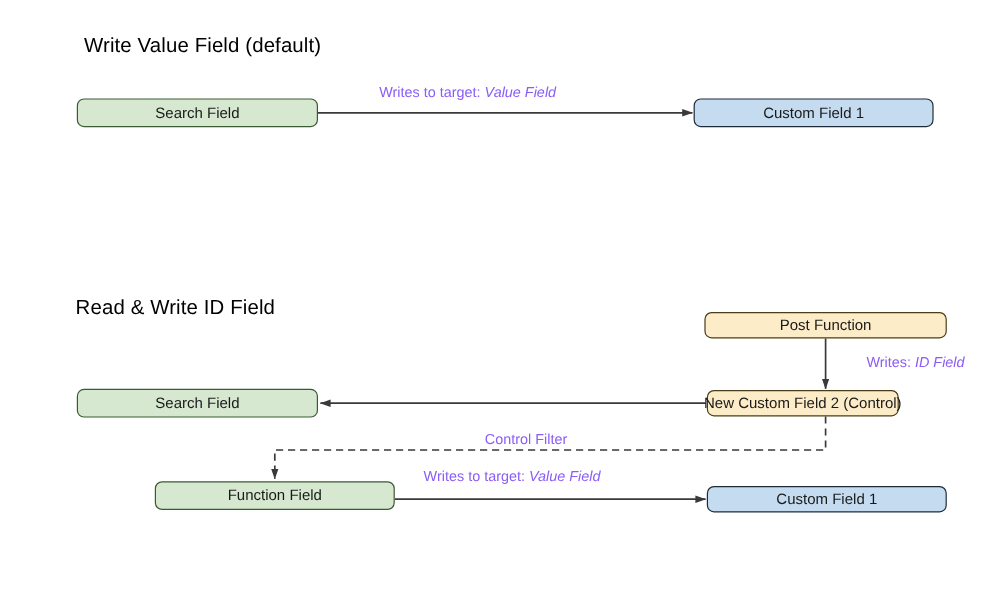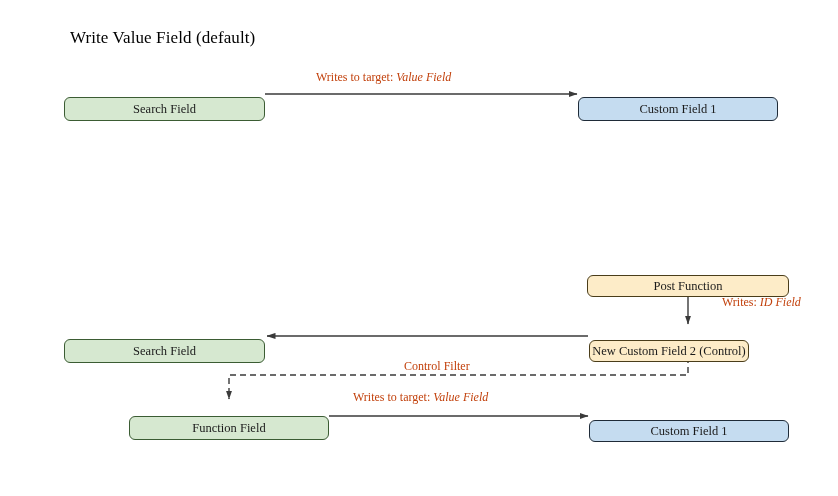--- a/index.html
+++ b/index.html
@@ -10,21 +10,20 @@
   body {
     font-family: "Liberation Sans", sans-serif;
     -webkit-font-smoothing: antialiased;
   }
   #canvas {
     position: relative;
     width: 838px;
     height: 496px;
     background: #ffffff;
     overflow: hidden;
-    font-family: Liberation Serif, serif;
   }
   .section-title {
     position: absolute;
     font-size: 17px;
     color: #000000;
     letter-spacing: 0.1px;
     white-space: nowrap;
   }
   #title-1 { left: 70px; top: 28px; }
   #title-2 { left: 63px; top: 247px; }
@@ -33,41 +32,40 @@
     position: absolute;
     box-sizing: border-box;
     border: 1.3px solid #2b2b2b;
     border-radius: 6px;
     display: flex;
     align-items: center;
     justify-content: center;
     font-size: 12.5px;
     color: #1a1a1a;
     white-space: nowrap;
-    margin-top: 15px;
   }
   .node.green { background: #d6e8d0; border-color: #3b5c33; }
   .node.blue  { background: #c5dcf0; border-color: #1f2b38; }
   .node.tan   { background: #fdecc8; border-color: #4a3d1a; }
 
   
   #node-search-1   { left: 64px;  top: 82px;  width: 201px; height: 24px; }
   #node-custom-1   { left: 578px; top: 82px;  width: 200px; height: 24px; }
 
   
   #node-post-fn    { left: 587px; top: 260px; width: 202px; height: 22px; }
   #node-newcf2     { left: 589px; top: 325px; width: 160px; height: 22px; }
   #node-search-2   { left: 64px;  top: 324px; width: 201px; height: 24px; }
   #node-dependant  { left: 129px; top: 401px; width: 200px; height: 24px; }
   #node-custom-2   { left: 589px; top: 405px; width: 200px; height: 22px; }
 
   .edge-label {
     position: absolute;
     font-size: 12px;
-    color: #c2410c;
+    color: #8b5cf6;
     white-space: nowrap;
   }
   .edge-label i { font-style: italic; }
 
   #lbl-writes-1     { left: 316px; top: 70px; }
   #lbl-writes-id    { left: 722px; top: 295px; }
   #lbl-readwrites   { left: 329px; top: 307px; }
   #lbl-context      { left: 404px; top: 359px; }
   #lbl-writes-2     { left: 353px; top: 390px; }
 
@@ -107,20 +105,21 @@
   <div class="section-title" id="title-1">Write Value Field (default)</div>
 
   <div class="node green" id="node-search-1">Search Field</div>
 
   <div class="node blue" id="node-custom-1">Custom Field 1</div>
 
   <div class="edge-label" id="lbl-writes-1">
     <span>Writes to target: </span><i>Value Field</i>
   </div>
 
+  <div class="section-title" id="title-2">Read &amp; Write ID Field</div>
 
   <div class="node tan" id="node-post-fn">Post Function</div>
 
   <div class="node tan" id="node-newcf2">New Custom Field 2 (Control)</div>
 
   <div class="node green" id="node-search-2">Search Field</div>
 
   <div class="node green" id="node-dependant">Function Field</div>
 
   <div class="node blue" id="node-custom-2">Custom Field 1</div>

